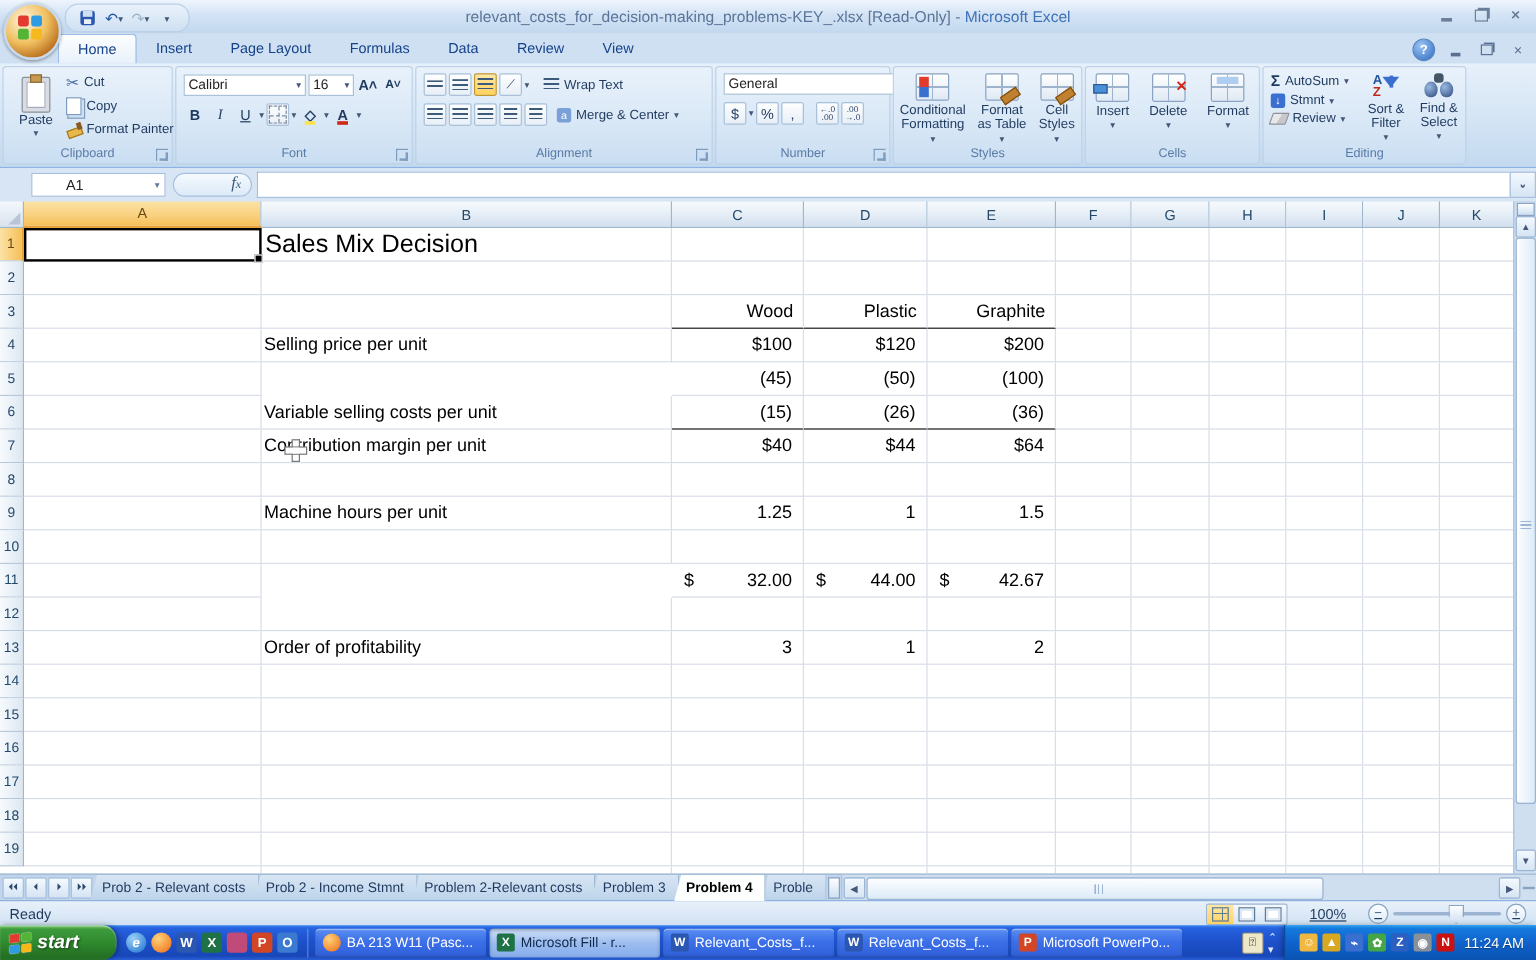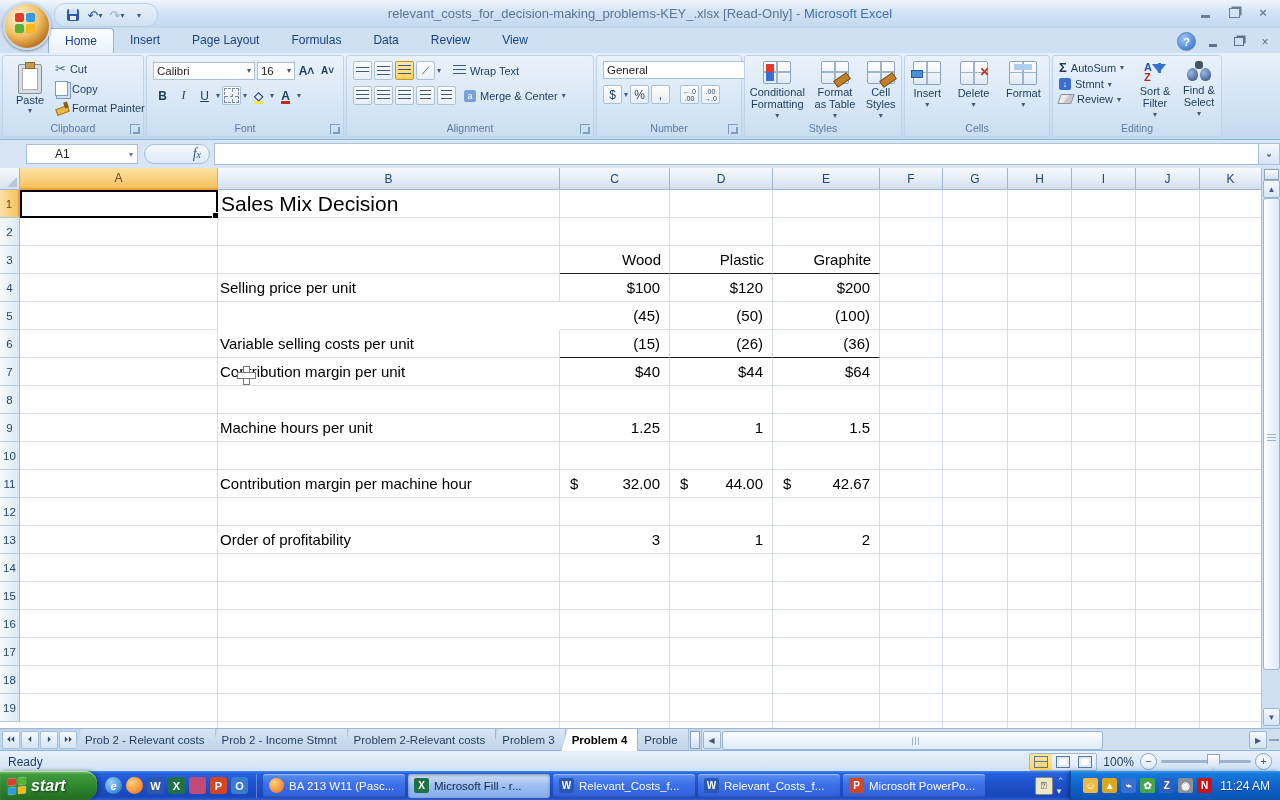--- a/index.html
+++ b/index.html
@@ -201,21 +201,21 @@
   .htrack{flex:1;height:18px;position:relative;}
   .hthumb{position:absolute;left:0;top:0;width:72%;height:17px;border:1px solid #9ab4d2;border-radius:3px;
     background:linear-gradient(#fdfeff,#dcebf8);}
   .hthumb:after{content:"";position:absolute;top:5px;left:50%;width:8px;height:8px;
     background:repeating-linear-gradient(90deg,#9ab4d2 0 1px,transparent 1px 3px);}
 
   
   .statusbar{position:absolute;left:0;top:750px;width:1280px;height:21px;
     background:linear-gradient(#e8f1fa,#cfe0f2);border-top:1px solid #8db2e3;display:flex;align-items:center;font-size:12px;color:#1f3a5f;}
   .statusbar .ready{margin-left:8px;}
-  .sb-right{margin-left:auto;display:flex;align-items:center;gap:6px;margin-right:8px;}
+  .sb-right{margin-left:auto;display:flex;align-items:center;gap:18px;margin-right:8px;text-decoration:underline;}
   .viewbtns{display:flex;border:1px solid #9ab4d2;border-radius:2px;overflow:hidden;}
   .vbtn{width:22px;height:16px;display:flex;align-items:center;justify-content:center;background:linear-gradient(#f4f9fe,#d5e4f4);}
   .vbtn.on{background:linear-gradient(#ffe8a6,#ffd25e);}
   .vbtn i{width:12px;height:10px;border:1px solid #5a7a9a;background:
     linear-gradient(to right,transparent 30%,#5a7a9a 30% 36%,transparent 36% 63%,#5a7a9a 63% 69%,transparent 69%),
     linear-gradient(transparent 40%,#5a7a9a 40% 50%,transparent 50%);}
   .vbtn.pg i{background:#fff;border:1px solid #5a7a9a;box-shadow:inset 0 0 0 2px #dce8f4;}
   .zoomtxt{font-size:12px;color:#1f3a5f;}
   .zslider{display:flex;align-items:center;gap:4px;}
   .zcirc{width:15px;height:15px;border-radius:50%;border:1px solid #8aa4c2;color:#44597a;font-size:11px;
@@ -710,21 +710,20 @@
         <div class="cell" style="left: 540px; top: 252px; width: 110px; height: 28px;"></div>
         <div class="cell" style="left: 650px; top: 252px; width: 103px; height: 28px;"></div>
         <div class="cell" style="left: 753px; top: 252px; width: 107px; height: 28px;"></div>
         <div class="cell" style="left: 860px; top: 252px; width: 63px; height: 28px;"></div>
         <div class="cell" style="left: 923px; top: 252px; width: 65px; height: 28px;"></div>
         <div class="cell" style="left: 988px; top: 252px; width: 64px; height: 28px;"></div>
         <div class="cell" style="left: 1052px; top: 252px; width: 64px; height: 28px;"></div>
         <div class="cell" style="left: 1116px; top: 252px; width: 64px; height: 28px;"></div>
         <div class="cell" style="left: 1180px; top: 252px; width: 62px; height: 28px;"></div>
         <div class="cell" style="left: 0px; top: 280px; width: 198px; height: 28px;"></div>
-        <div class="cell lbl" style="left: 198px; top: 280px; width: 342px; height: 28px;">Contribution margin per machine hour</div>
         <div class="cell acct" style="left: 540px; top: 280px; width: 110px; height: 28px;">
           <span>$</span>
           <span>32.00</span>
         </div>
         <div class="cell acct" style="left: 650px; top: 280px; width: 103px; height: 28px;">
           <span>$</span>
           <span>44.00</span>
         </div>
         <div class="cell acct" style="left: 753px; top: 280px; width: 107px; height: 28px;">
           <span>$</span>

